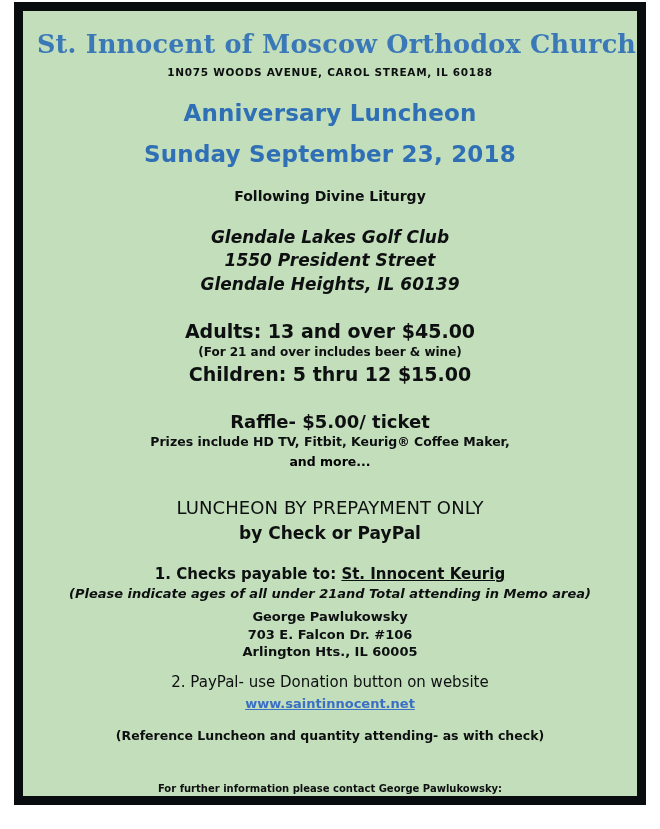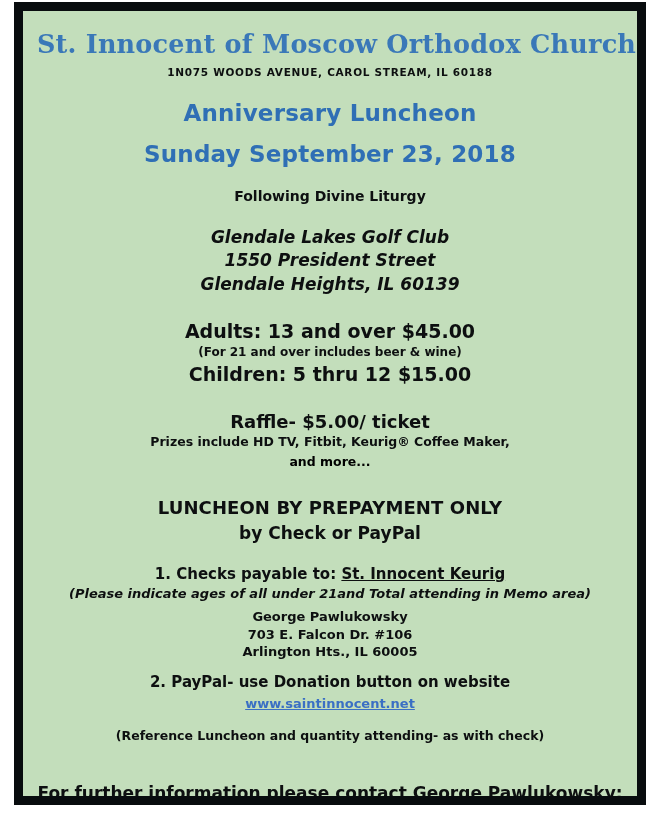--- a/index.html
+++ b/index.html
@@ -136,21 +136,21 @@
     color: #000000;
     margin: 0;
   }
 
   
   .prepay-block {
     margin: 0 0 22px 0;
   }
   .prepay-head {
     font-family: "DejaVu Sans", "Liberation Sans", sans-serif;
-    font-weight: bold;
+    font-weight: normal;
     font-size: 18px;
     color: #0d0f10;
     margin: 0 0 5px 0;
     letter-spacing: 0.1px;
   }
   .prepay-sub {
     font-family: "DejaVu Sans", "Liberation Sans", sans-serif;
     font-weight: bold;
     font-size: 17px;
     color: #0d0f10;
@@ -190,21 +190,21 @@
   .mail-line {
     font-family: "DejaVu Sans", "Liberation Sans", sans-serif;
     font-weight: bold;
     font-size: 13px;
     color: #0d0f10;
     line-height: 1.35;
     margin: 0;
   }
   .pay-step-2 {
     font-family: "DejaVu Sans", "Liberation Sans", sans-serif;
-    font-weight: bold;
+    font-weight: normal;
     font-size: 15px;
     color: #0d0f10;
     margin: 12px 0 3px 0;
   }
   .website-link {
     display: inline-block;
     font-family: "DejaVu Sans", "Liberation Sans", sans-serif;
     font-weight: bold;
     font-size: 13px;
     color: #3a6fc4;
@@ -220,21 +220,21 @@
     margin: 12px;
   }
 
   
   .footer-block {
     margin: 40px 0 0 0;
   }
   .footer-contact {
     font-family: "DejaVu Sans", "Liberation Sans", sans-serif;
     font-weight: bold;
-    font-size: 17px;
+    font-size: 10px;
     color: #0d0f10;
     margin: 0 0 4px 0;
   }
 </style>
 </head>
 <body>
 
 <div class="flyer-frame">
   <div class="flyer-body">
 

